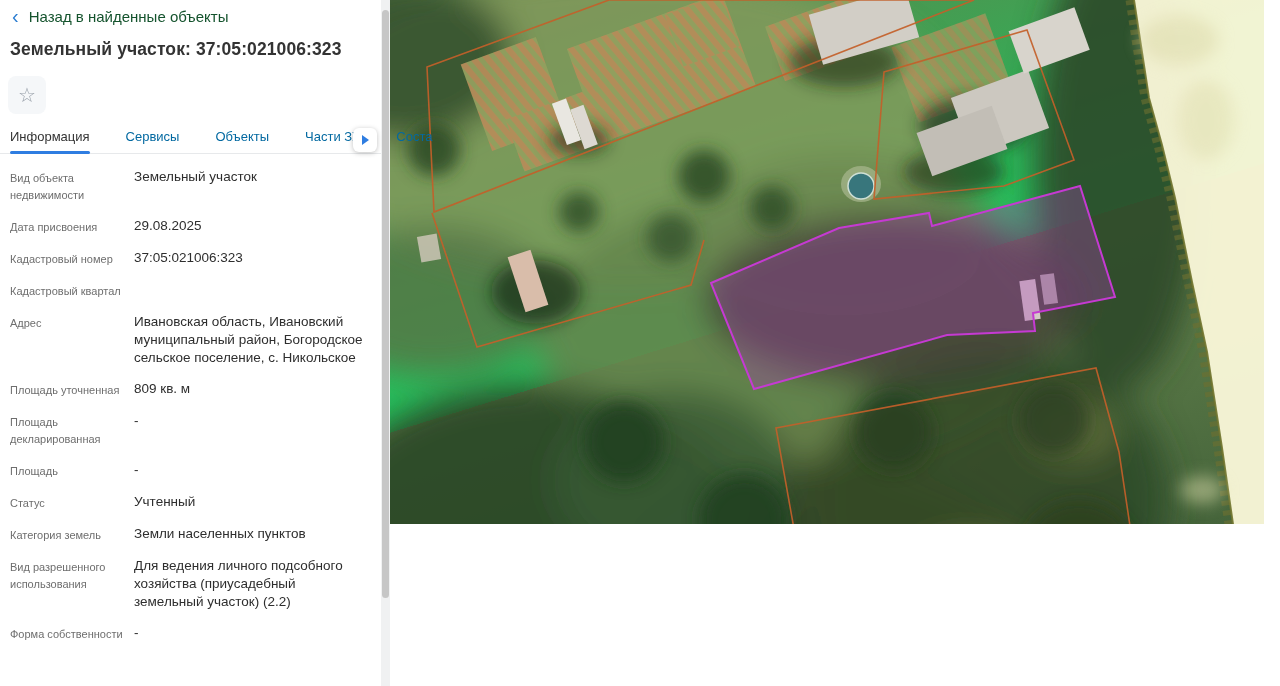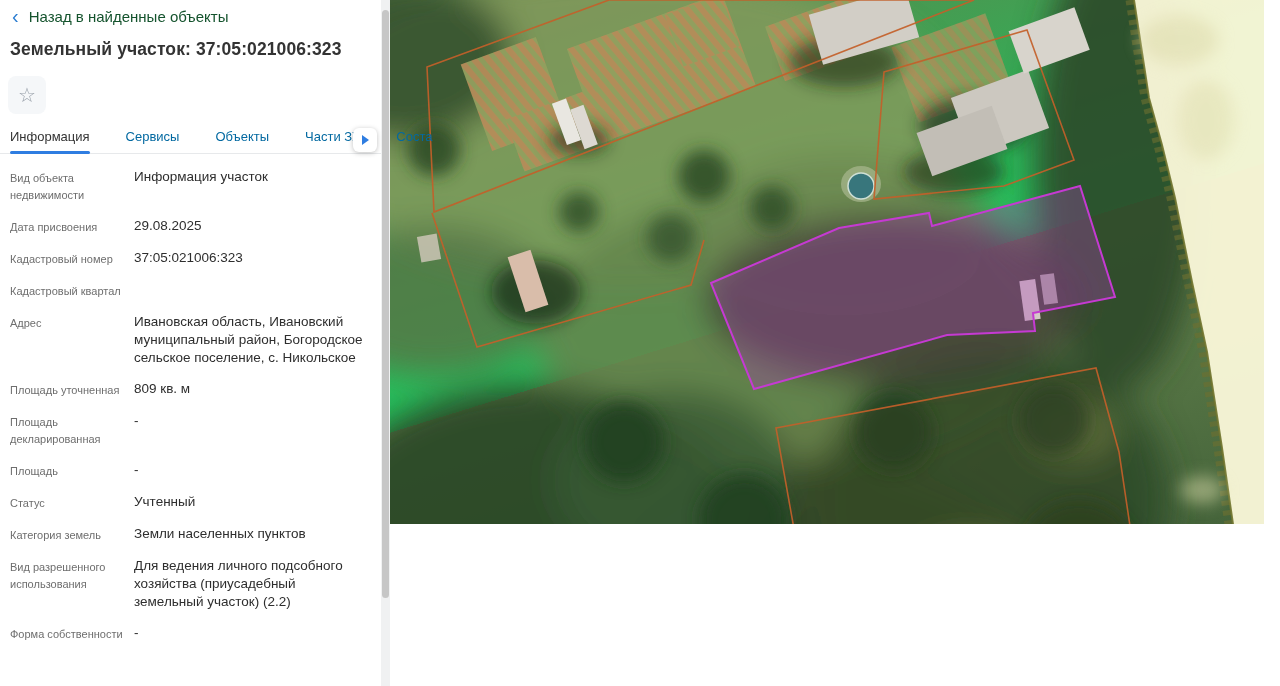--- a/index.html
+++ b/index.html
@@ -71,21 +71,21 @@
       <span class="tab">Соста</span>
       <span class="tab-partial">Г</span>
       <button class="tabs-arrow-btn">
         <span class="arrow-right"></span>
       </button>
     </div>
 
     <div class="info">
       <div class="row">
         <div class="lbl">Вид объекта недвижимости</div>
-        <div class="val">Информация участок</div>
+        <div class="val">Земельный участок</div>
       </div>
       <div class="row">
         <div class="lbl">Дата присвоения</div>
         <div class="val">29.08.2025</div>
       </div>
       <div class="row">
         <div class="lbl">Кадастровый номер</div>
         <div class="val">37:05:021006:323</div>
       </div>
       <div class="row">

